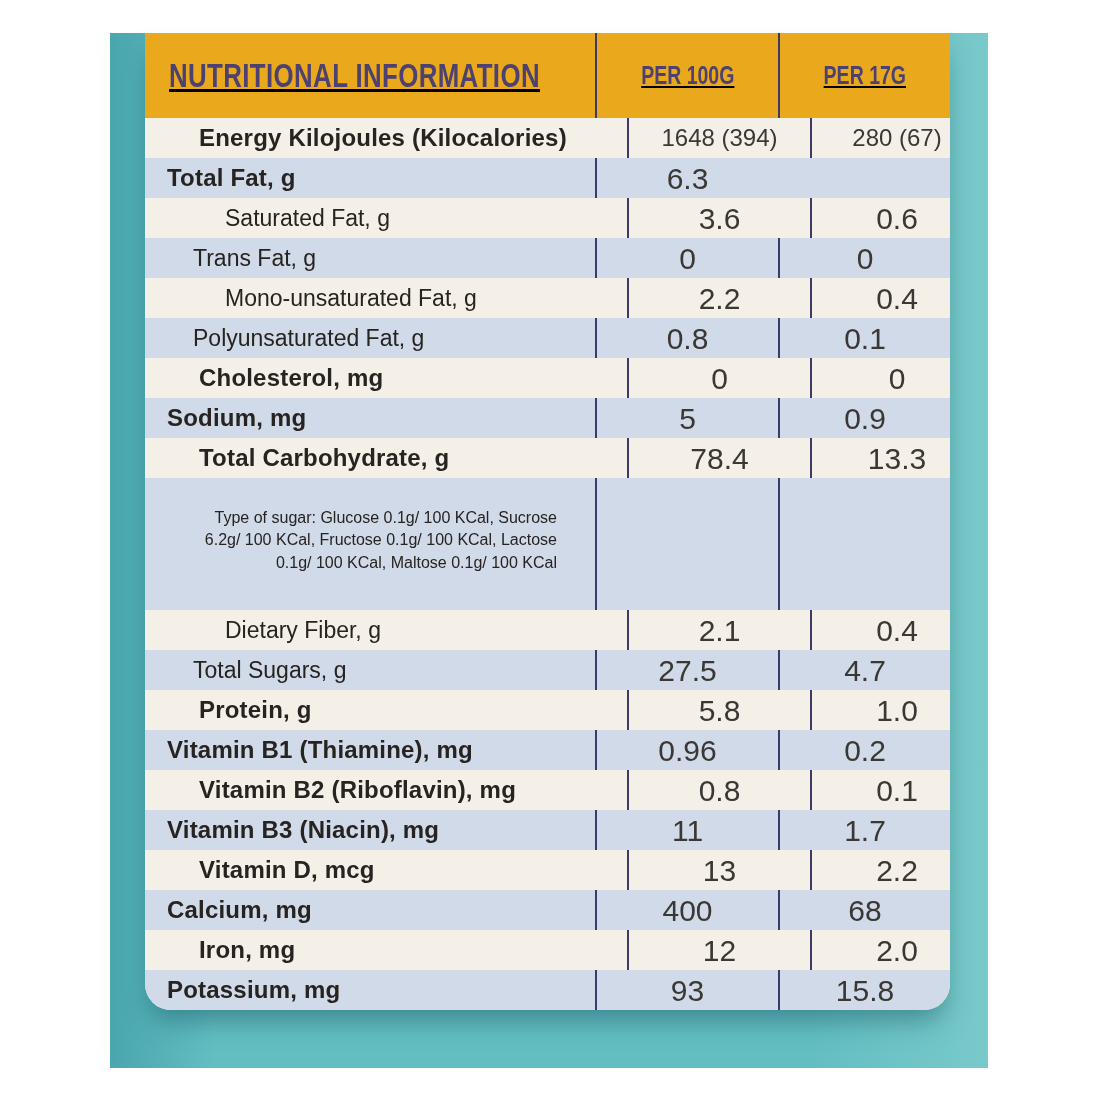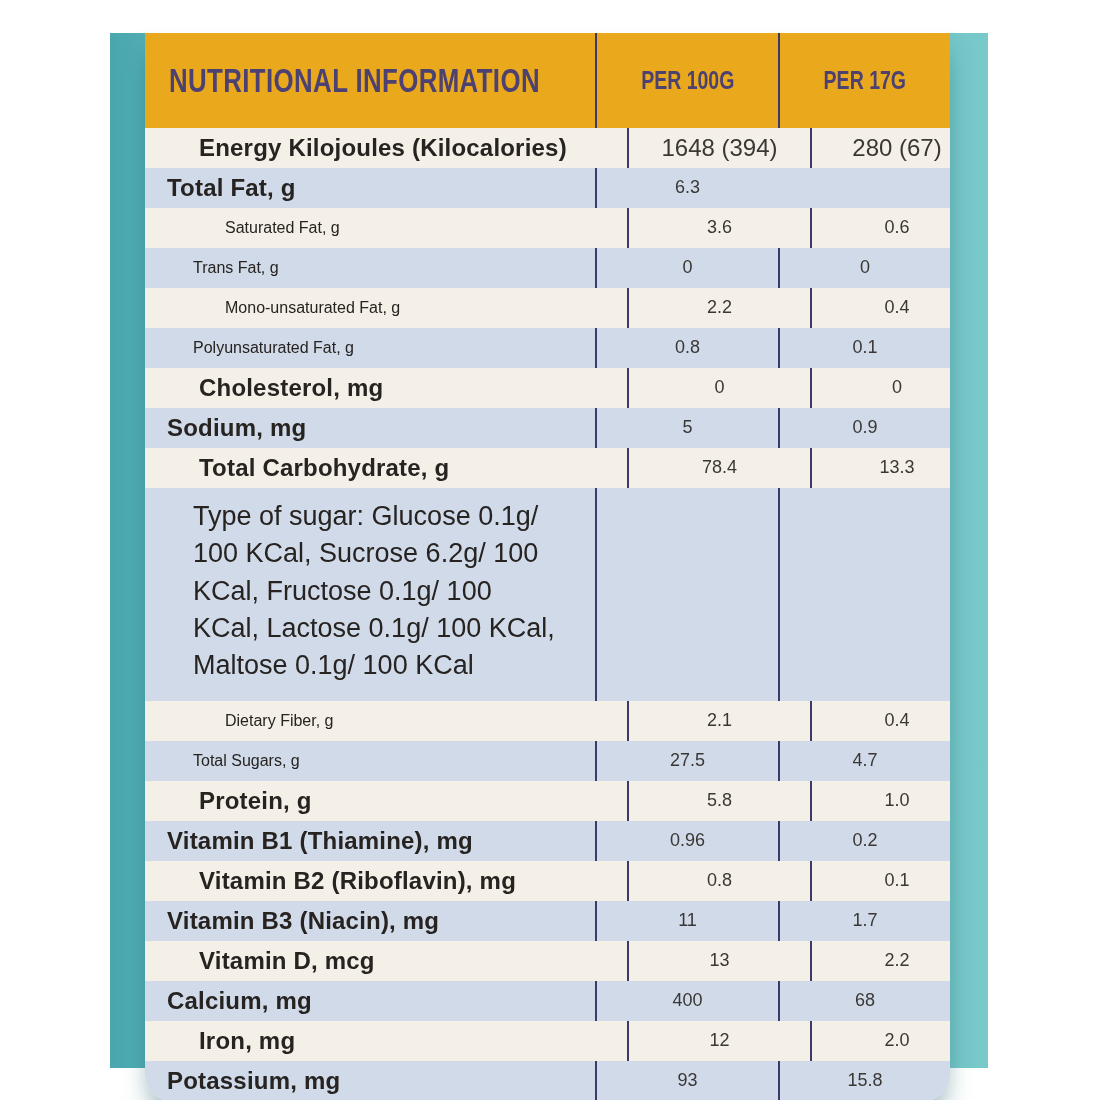--- a/index.html
+++ b/index.html
@@ -31,21 +31,22 @@
     border-radius:0 0 26px 26px;
     overflow:hidden;
     box-shadow:0 16px 26px -6px rgba(20,85,95,.50);
   }
   .grid-row{
     display:grid;
     grid-template-columns:450px 183px 172px;
   }
   .thead{
     background:var(--header-yellow);
-    height:95px;
+    height:85px;
+    text-decoration:underline;
   }
   .thead .hcell{
     display:flex;align-items:center;justify-content:center;
     color:var(--header-ink);
     font-weight:bold;
   }
   .thead .hcell.title{
     justify-content:flex-start;
     padding-left:24px;
     font-size:34px;
@@ -54,36 +55,37 @@
   .thead .hcell.title span{display:inline-block;transform:scaleX(.76);transform-origin:left center;white-space:nowrap;}
   .thead .hcell.colhead{font-size:25px;align-items:center;}
   .thead .hcell.colhead span{display:inline-block;transform:scaleX(.78);transform-origin:center;white-space:nowrap;}
   .col2,.col3{border-left:2.5px solid var(--divider);}
   .row{min-height:40px;}
   .row.cream{background:var(--card-cream);margin-left:32px;}
   .row.stripe{background:var(--stripe-blue);}
   .cell{
     display:flex;align-items:center;
     color:var(--value-ink);
-    font-size:18px;
+    font-size:30px;
   }
   .cell.label{
     padding:4px 8px 4px 22px;
     color:var(--label-ink);
-    font-size:16px;
+    font-size:23px;
   }
   .row.bold .cell.label{font-weight:bold;font-size:24px;letter-spacing:.2px;}
   .row.indent .cell.label{padding-left:48px;}
   .cell.value{justify-content:center;text-align:center;line-height:1.1;}
   .row:first-child .cell.value{font-size:24px;}
   .row.multiline{min-height:132px;}
   .row.multiline .cell.label{
-    font-size:27px;line-height:1.38;
+    font-size:16px;line-height:1.38;
     padding-top:10px;padding-bottom:17px;
     max-width:420px;
+    text-align:right;
   }
 </style>
 </head>
 <body>
 
 <div class="photo">
   <div class="package">
     <div class="card">
 
       <div class="grid-row thead">

